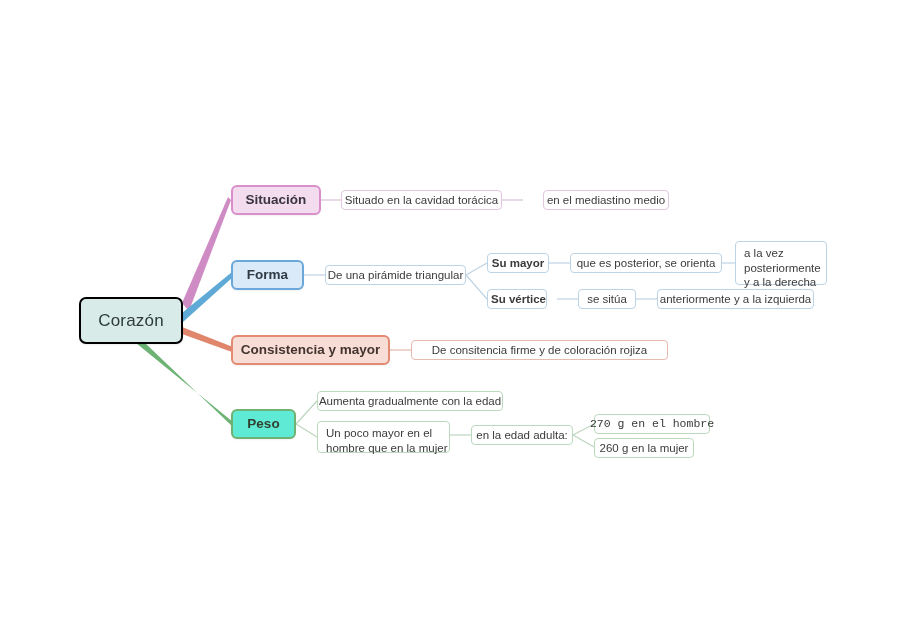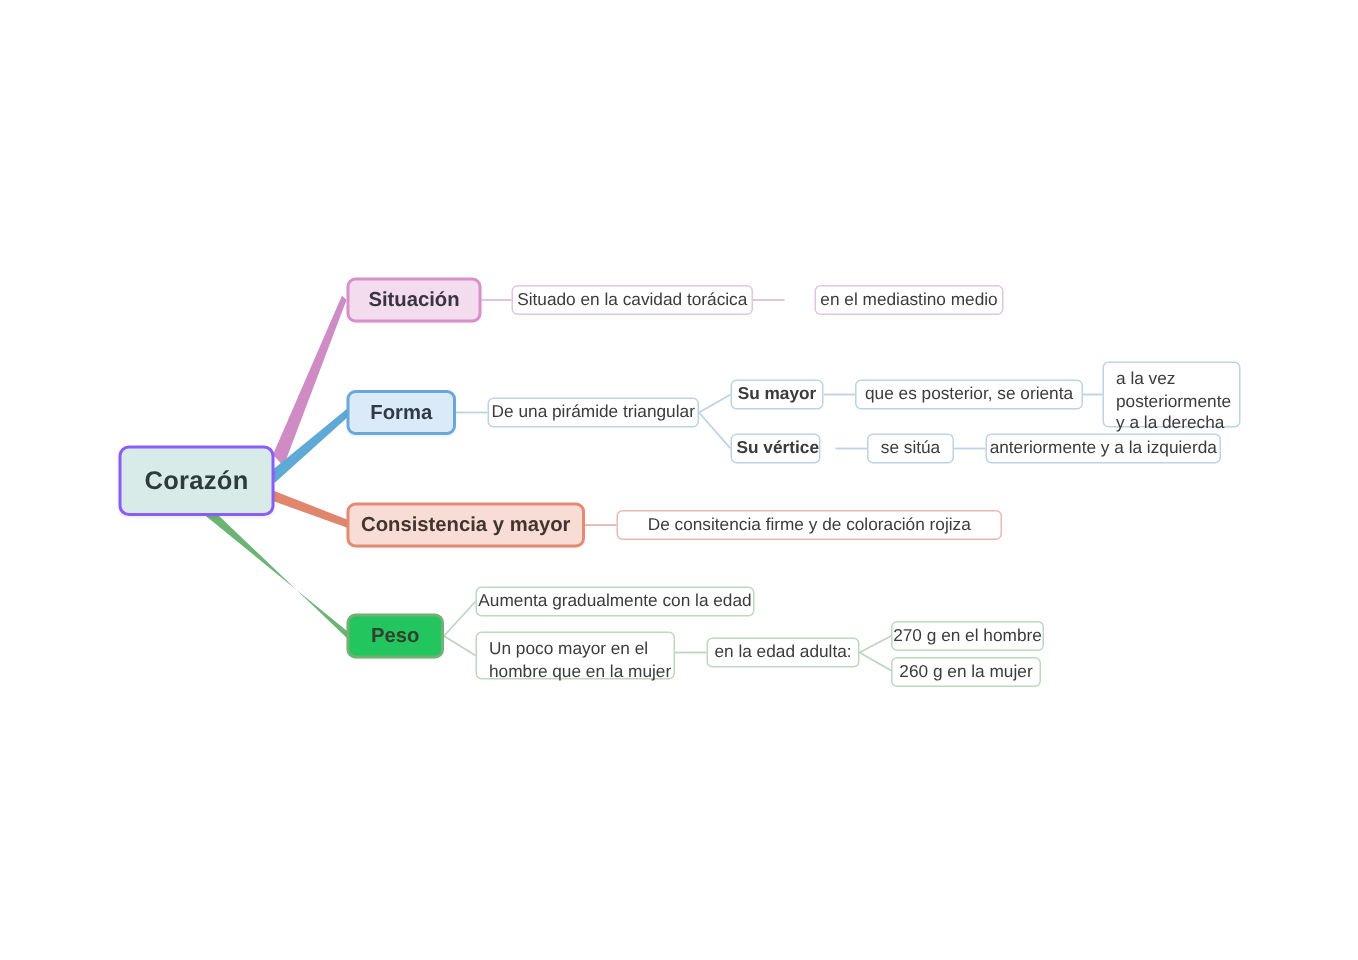--- a/index.html
+++ b/index.html
@@ -34,41 +34,41 @@
     display: flex;
     align-items: center;
     justify-content: center;
     background: #ffffff;
     white-space: pre;
     line-height: 1.28;
   }
   
   .node.root {
     background: #d9ebe8;
-    border: 2px solid #8b5cf6;
+    border: 2px solid #000000;
     border-radius: 7px;
     font-size: 17px;
-    font-weight: bold;
+    font-weight: normal;
     color: #2f3b3b;
     letter-spacing: .2px;
     box-shadow: 0 1px 2px rgba(0,0,0,.07);
   }
   
   .node.branch {
     border-width: 2px;
     border-style: solid;
     border-radius: 6px;
     font-size: 13.5px;
     font-weight: bold;
     box-shadow: 0 1px 2px rgba(0,0,0,.06);
   }
   .node.branch.pink   { background:#f2dcee; border-color:#d98fcb; color:#3a3340; }
   .node.branch.blue   { background:#dbeaf8; border-color:#6aa7da; color:#2f3a44; }
   .node.branch.red    { background:#f8ddd6; border-color:#e28b72; color:#43342f; }
-  .node.branch.green  { background:#22c55e; border-color:#6fb273; color:#31402f; }
+  .node.branch.green  { background:#5eead4; border-color:#6fb273; color:#31402f; }
 
   
   .node.leaf {
     border-width: 1px;
     border-style: solid;
     border-radius: 4px;
     font-size: 11.5px;
     color: #3b3b3b;
     padding: 0 7px;
   }
@@ -132,16 +132,16 @@
   <div class="node leaf l-blue" style="left:578px; top:289px; width:58px; height:20px;">se sitúa</div>
   <div class="node leaf l-blue" style="left:657px; top:289px; width:157px; height:20px;">anteriormente y a la izquierda</div>
 
   <div class="node branch red" style="left:231px; top:335px; width:159px; height:30px;">Consistencia y mayor</div>
   <div class="node leaf l-red" style="left:411px; top:340px; width:257px; height:20px;">De consitencia firme y de coloración rojiza</div>
 
   <div class="node branch green" style="left:231px; top:409px; width:65px; height:30px;">Peso</div>
   <div class="node leaf l-green" style="left:317px; top:391px; width:186px; height:20px;">Aumenta gradualmente con la edad</div>
   <div class="node leaf l-green multi" style="left:317px; top:421px; width:133px; height:32px;"><span>Un poco mayor en el</span><br><span>hombre que en la mujer</span></div>
   <div class="node leaf l-green" style="left:471px; top:425px; width:102px; height:20px;">en la edad adulta:</div>
-  <div class="node leaf l-green" style="left:594px; top:414px; width:102px; height:20px;">270 g en el hombre</div>
+  <div class="node leaf l-green" style="left:594px; top:414px; width:116px; height:20px;font-family:Liberation Mono, monospace;">270 g en el hombre</div>
   <div class="node leaf l-green" style="left:594px; top:438px; width:100px; height:20px;">260 g en la mujer</div>
 
 </div>
 
 </body></html>

